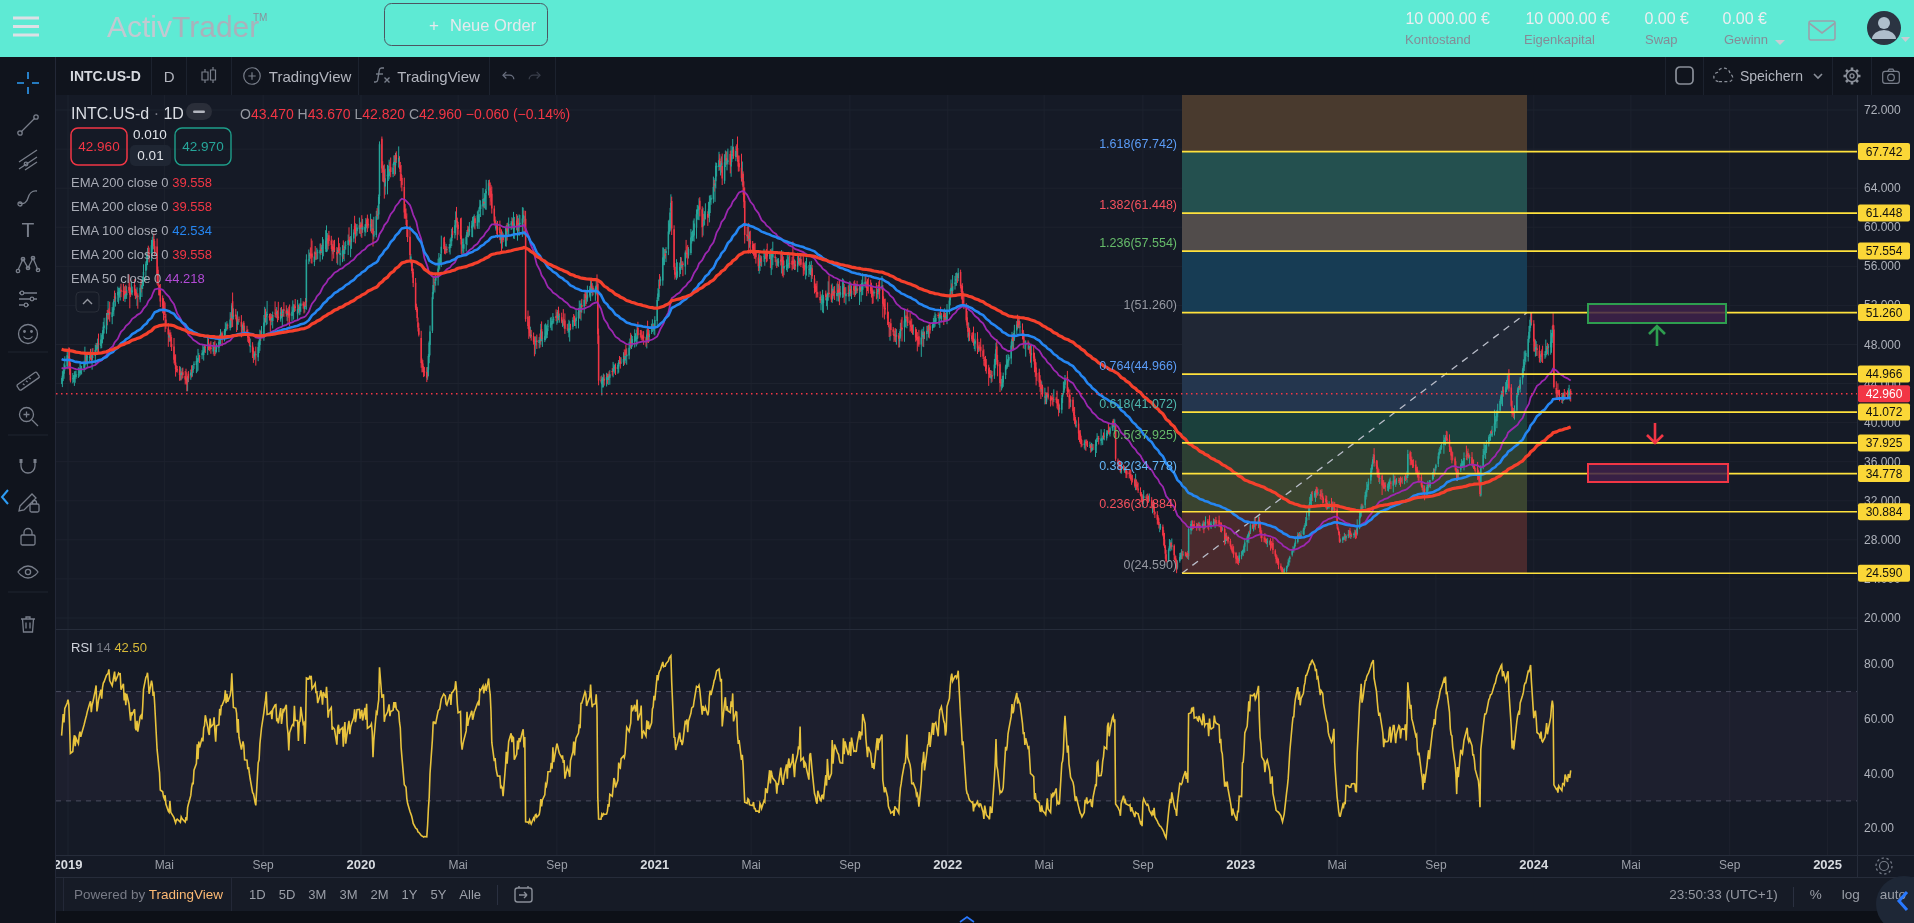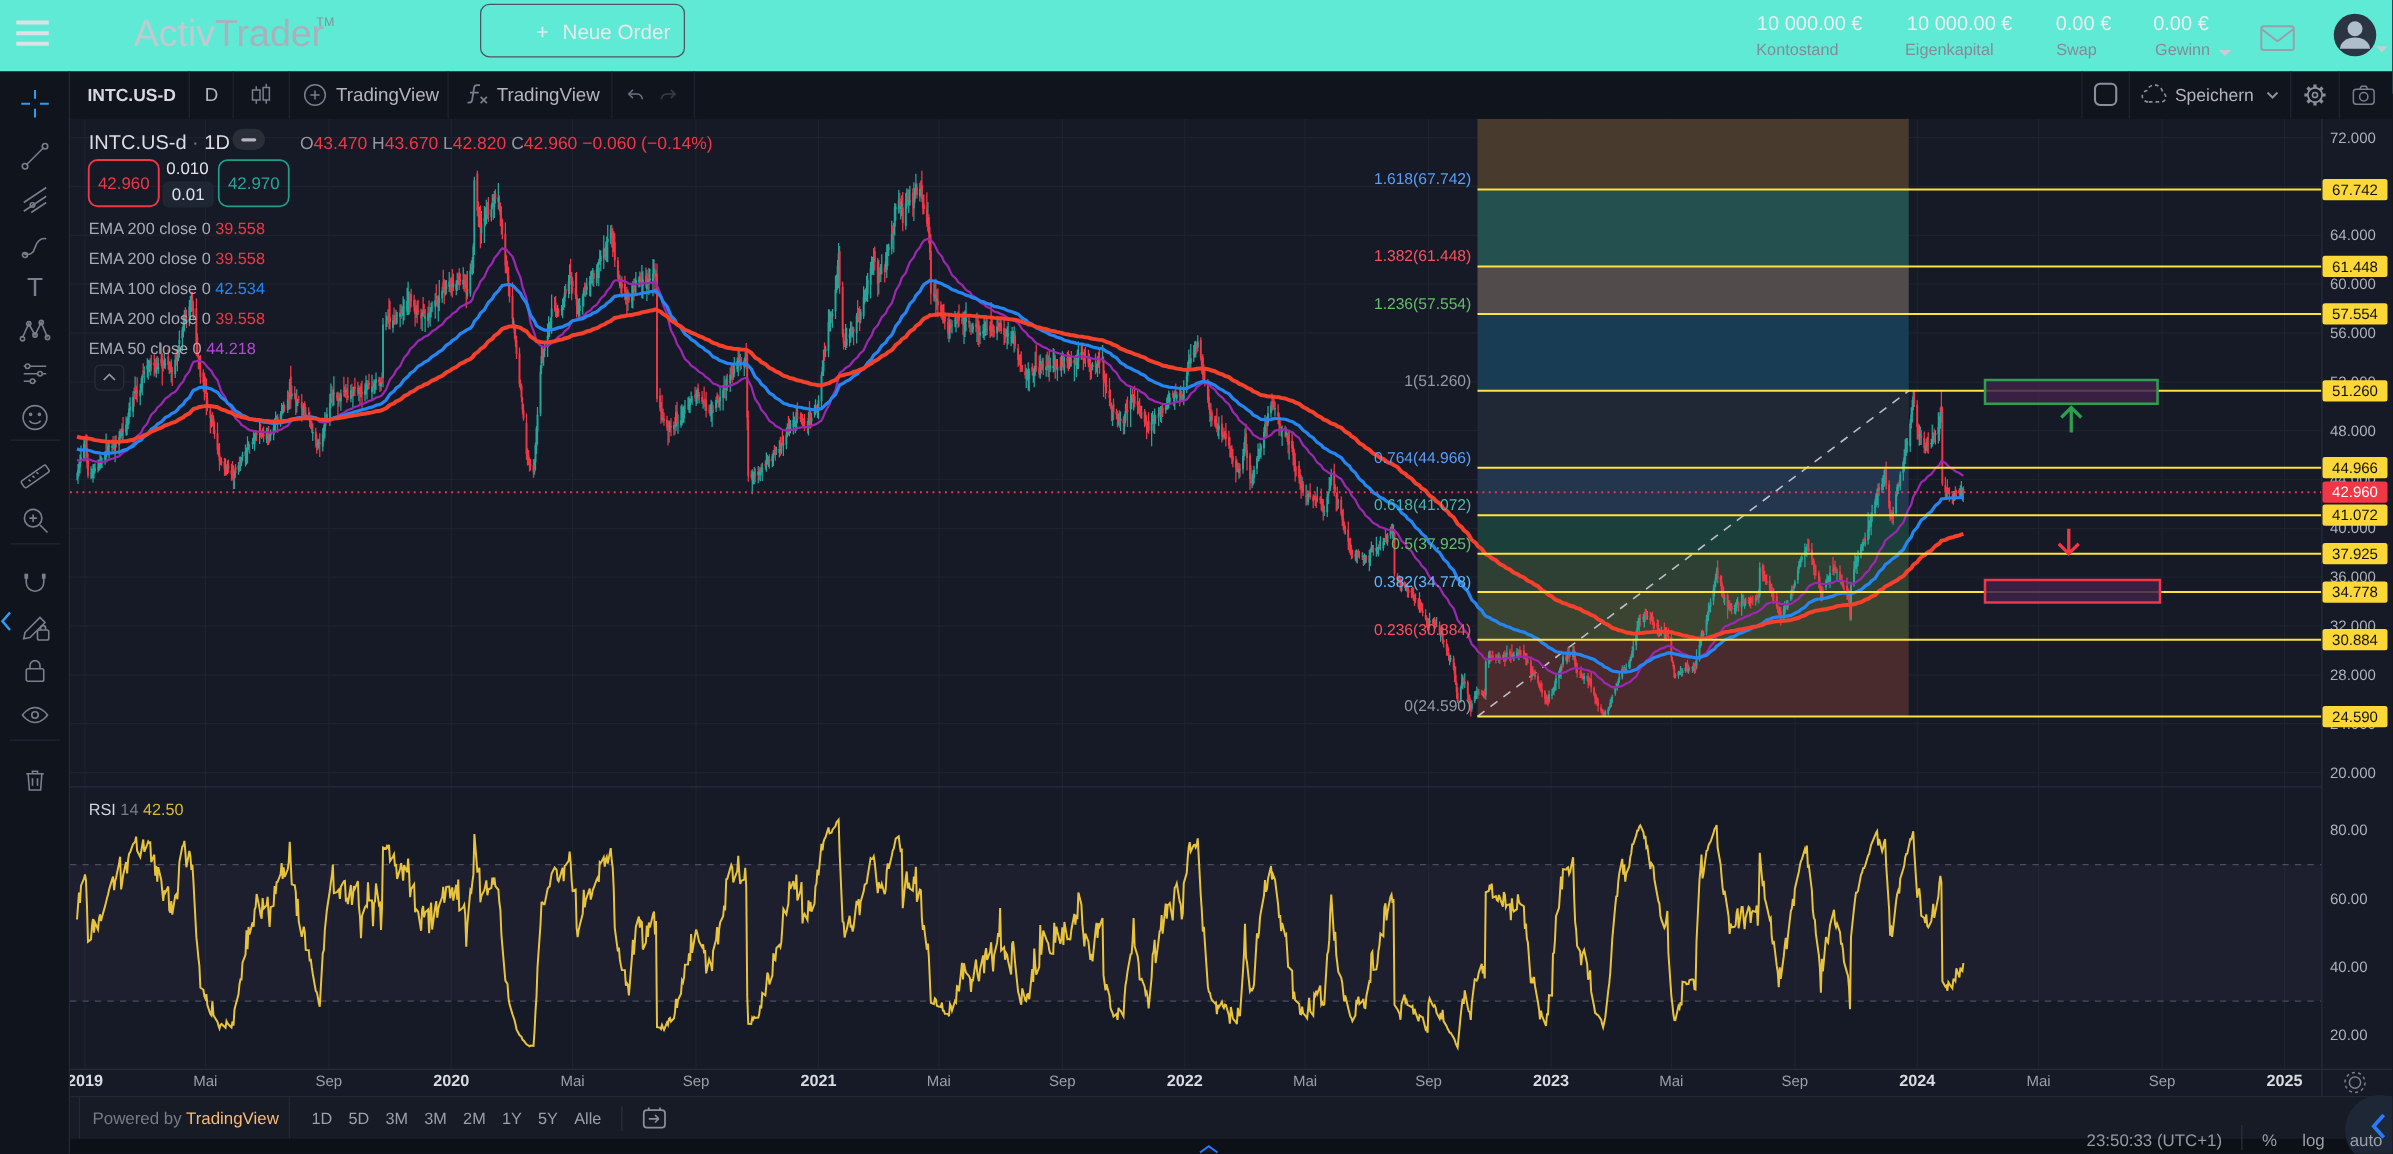--- a/index.html
+++ b/index.html
@@ -494,21 +494,21 @@
       </div>
 <div style="width:16px"></div>
       <div style="width:1px;height:20px;background:#2a3040"></div>
       <div style="width:15px"></div>
 <svg width="22" height="20" viewBox="0 0 22 20">
         <rect x="2" y="3" width="17" height="14" rx="2.5" fill="none" stroke="#8a8f99" stroke-width="1.4"></rect>
         <path d="M6 3V1M15 3V1M6 10h8m0 0l-3-3m3 3l-3 3" stroke="#8a8f99" fill="none" stroke-width="1.4"></path>
       </svg>
 <div style="flex:1"></div>
 </div>
-<div style="position:absolute;right:0;top:887px;height:33px;z-index:6;display:flex;align-items:flex-end;color:#9b9fa8;font-size:13.5px">
+<div style="position:absolute;right:0;top:887px;height:33px;z-index:6;display:flex;align-items:flex-start;color:#9b9fa8;font-size:13.5px">
 <div style="color:#9598a1">23:50:33 (UTC+1)</div>
 <div style="width:15px"></div>
       <div style="width:1px;height:20px;background:#2a3040"></div>
       <div style="width:16px"></div>
 <div>%</div>
       <div style="width:20px"></div>
       <div>log</div>
       <div style="width:20px"></div>
       <div>auto</div>
 <div style="width:8px"></div>

